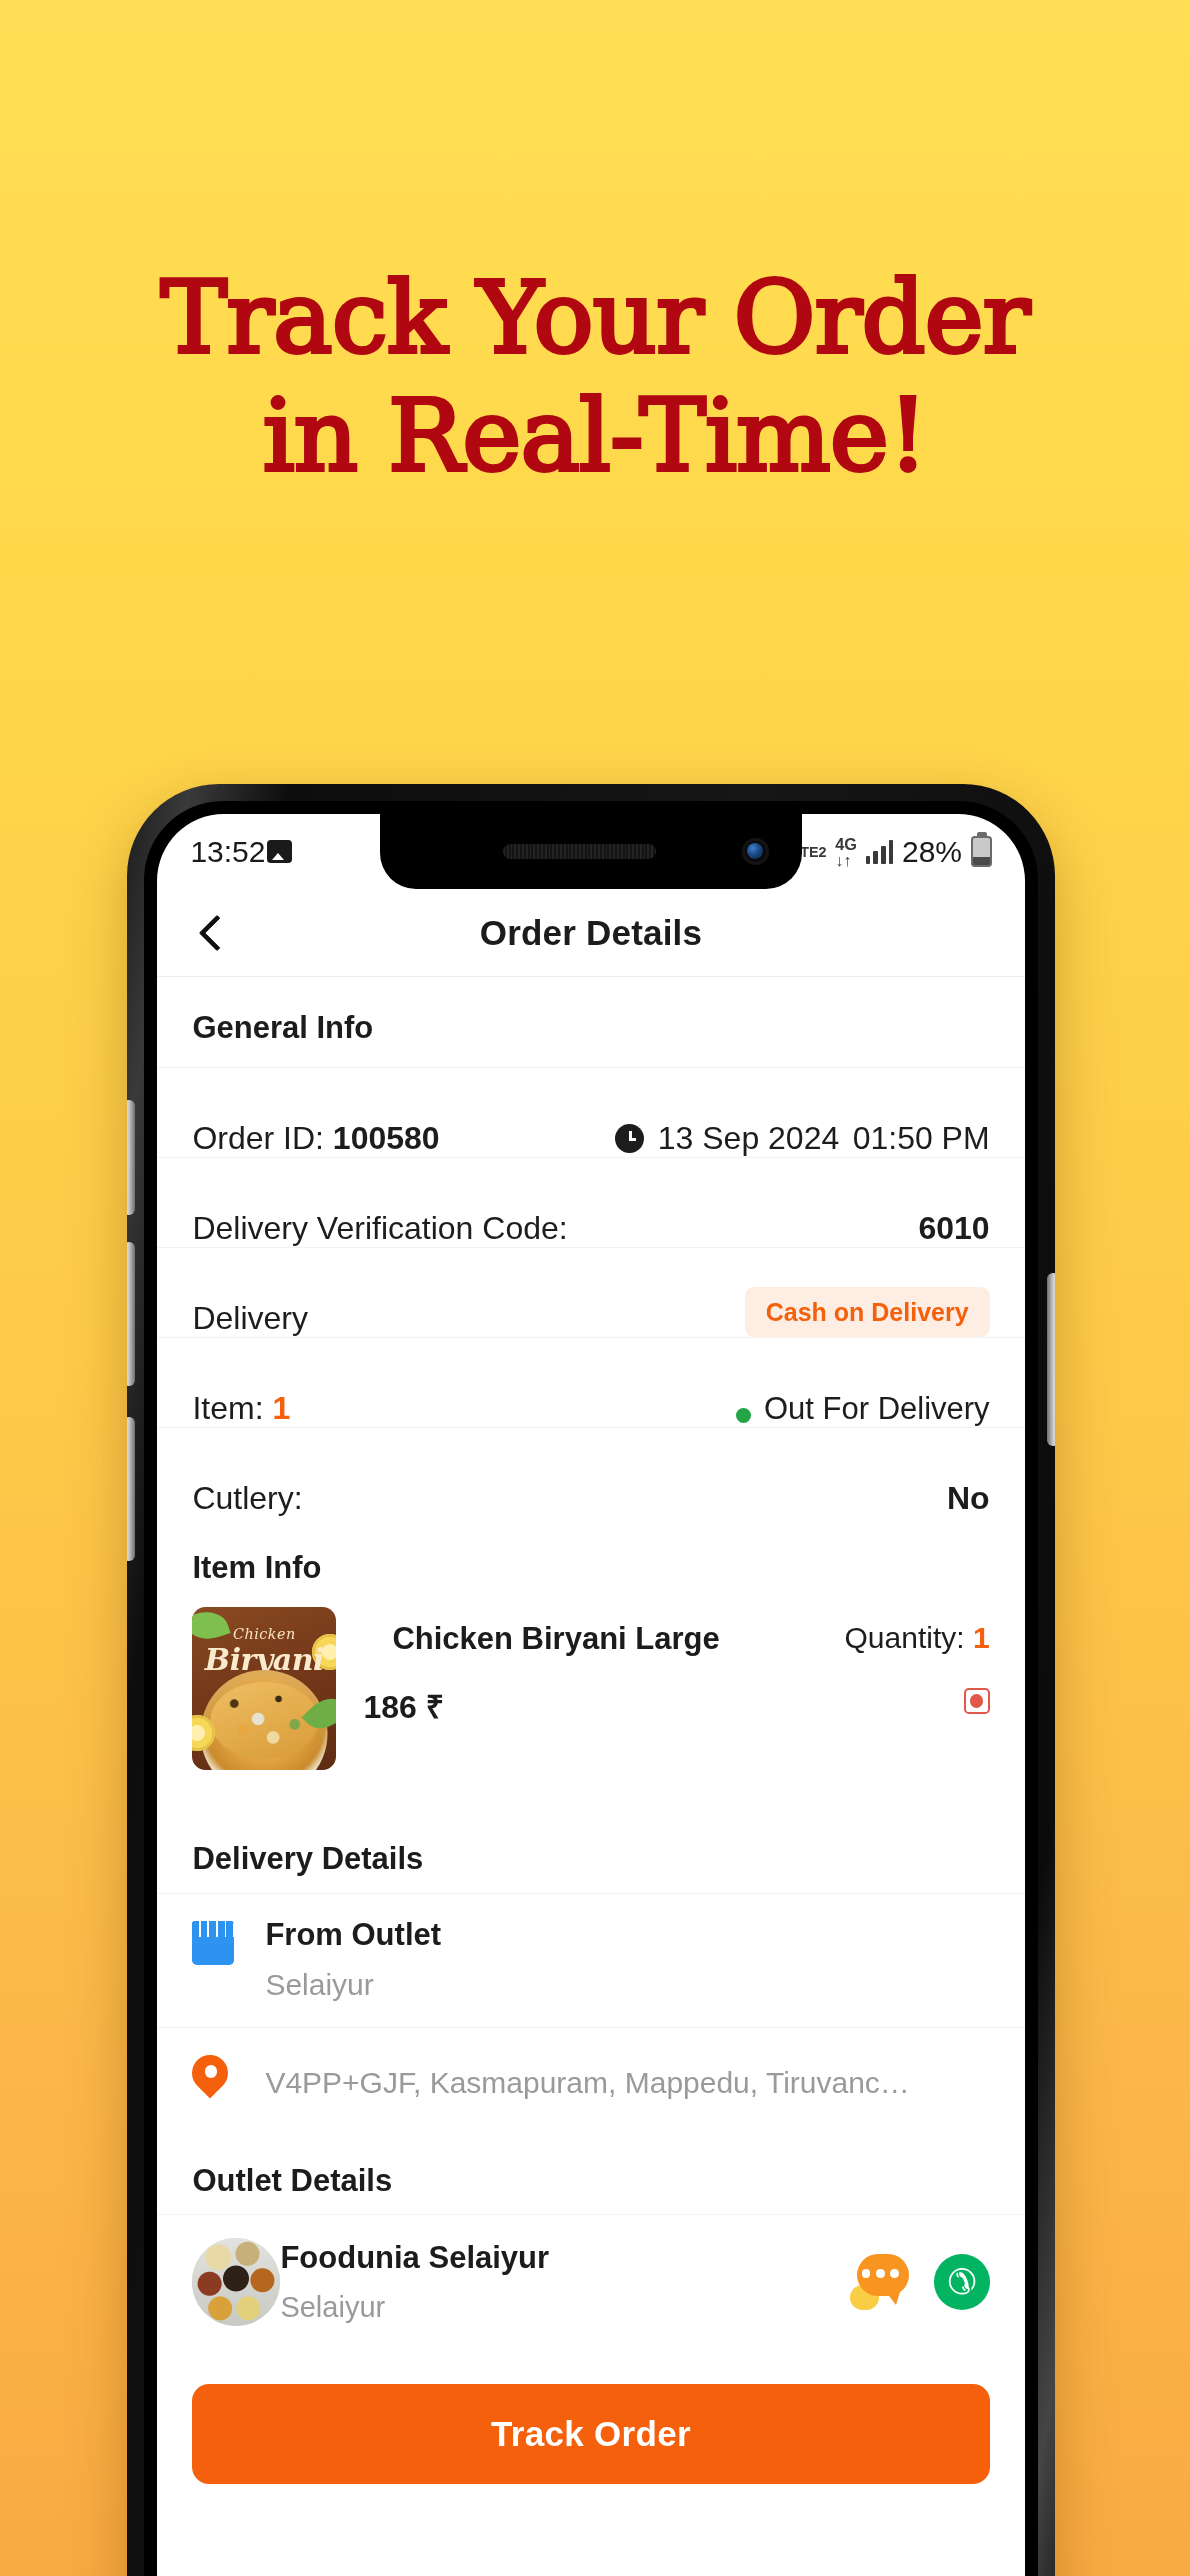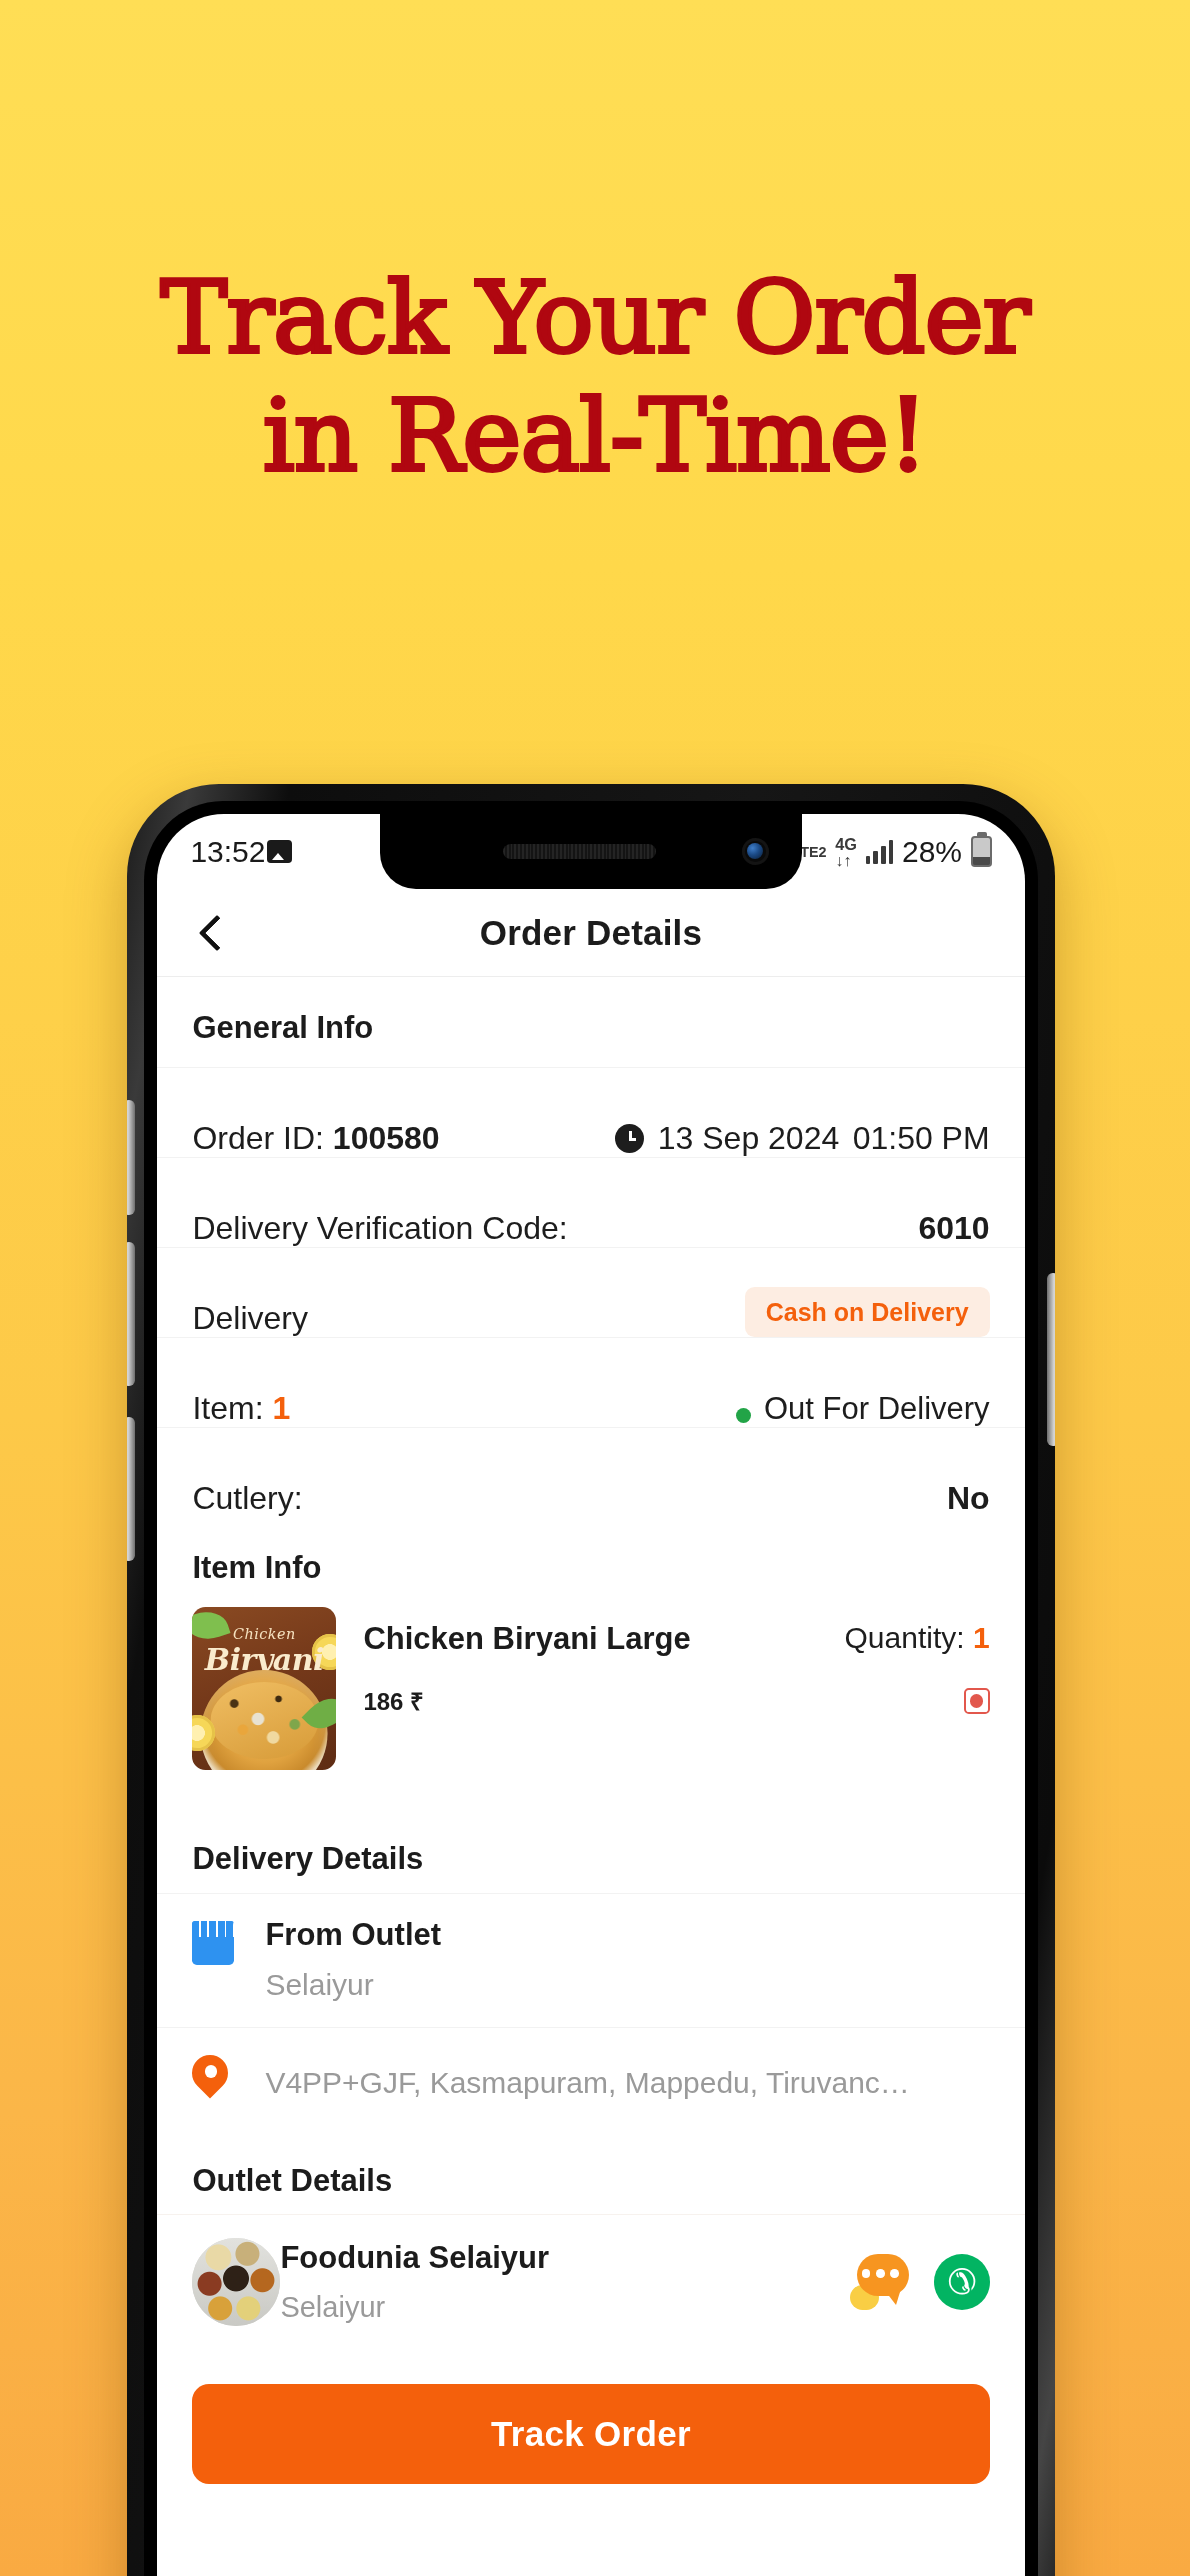--- a/index.html
+++ b/index.html
@@ -202,22 +202,22 @@
   .leaf.b{ top:92px; right:-9.6px; transform:rotate(135deg); background:#6FAE45;}
   .lemon{
     position:absolute; width:36px; height:36px; border-radius:50%;
     background:radial-gradient(circle,#FFF0B0 0 30%,#F6D758 32% 100%);
     box-shadow:inset 0 0 0 2.9px #E6C248;
   }
   .lemon.a{ top:27px; right:-11.5px; }
   .lemon.b{ bottom:19px; left:-13.4px; }
 
   .item-mid{ flex:1; padding-top:13.4px; }
-  .item-name{ font-size:31px; font-weight:700; color:#1c1c1c; }
-  .item-price{ font-size:24px; font-weight:700; color:#1c1c1c; margin-top:27px; }
+  .item-name{ font-size:31px; font-weight:700; color:#1c1c1c;margin-left:29px; }
+  .item-price{ font-size:32px; font-weight:700; color:#1c1c1c; margin-top:27px; }
   .item-right{ text-align:right; padding-top:13.4px; }
   .qty{ font-size:30px; color:#1d1d1d; }
   .nonveg{
     width:26px; height:26px; border:2.9px solid #E2574C; border-radius:4.8px;
     display:inline-flex; align-items:center; justify-content:center;
     margin-top:33px;
   }
   .nonveg i{ width:13.4px; height:13.4px; border-radius:50%; background:#E2574C; display:block; }
 
   

